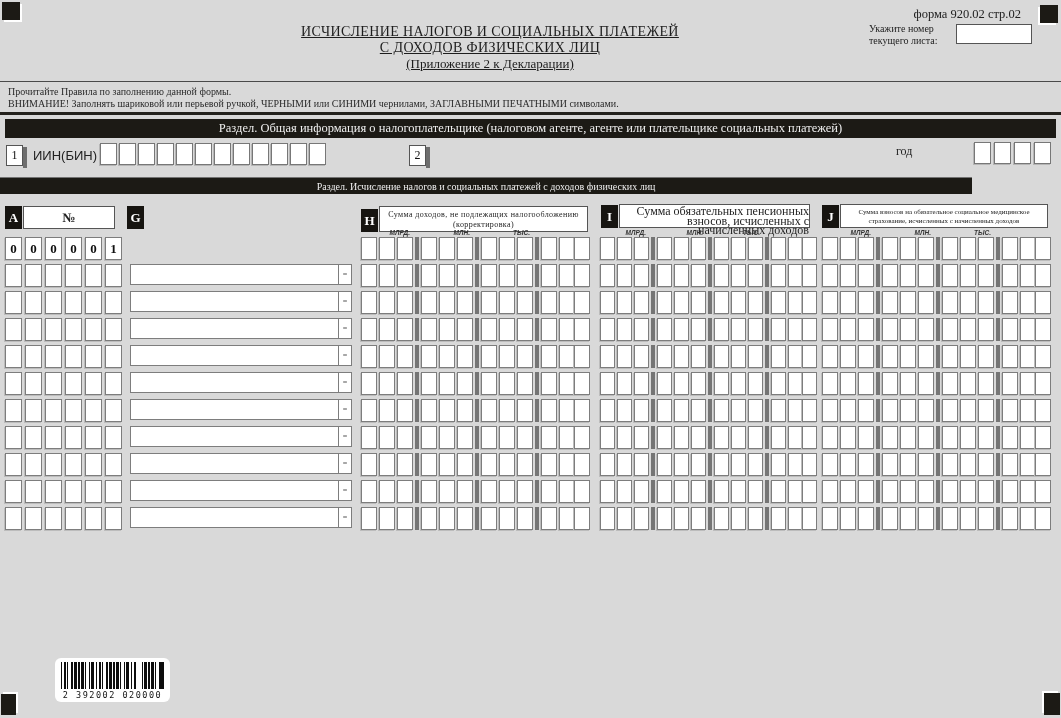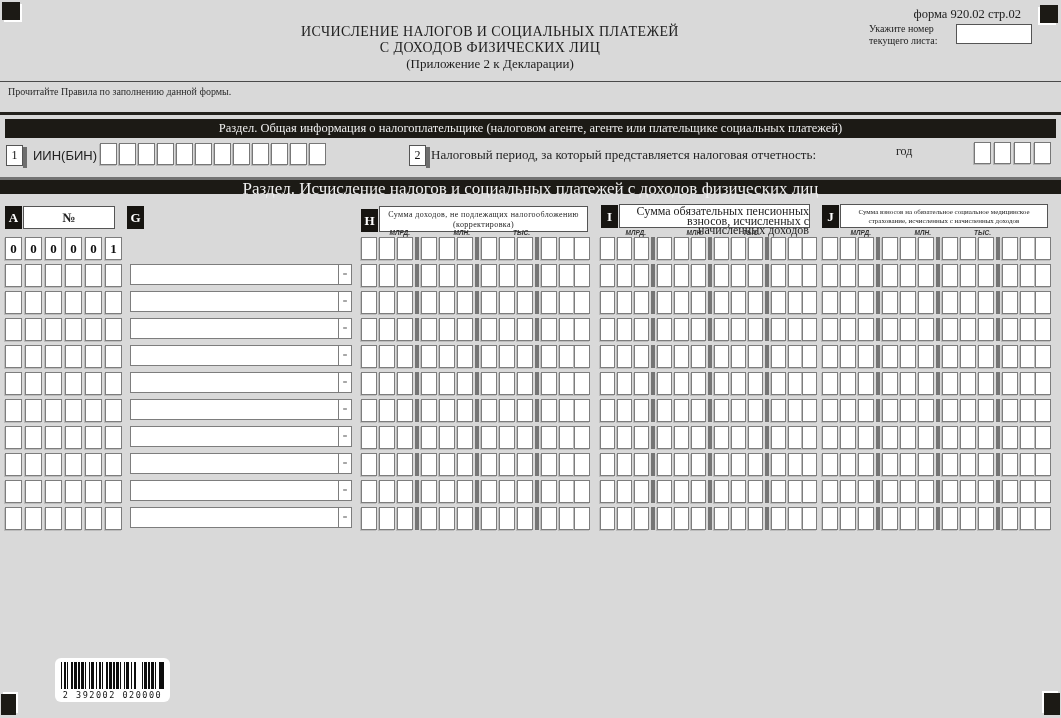--- a/index.html
+++ b/index.html
@@ -11,33 +11,33 @@
   .corner { position:absolute; width:18px; height:18px; background:#1c1a15; }
   .corner.tl { left:2px; top:2px; box-shadow:2px 2px 0 #fff; }
   .corner.tr { left:1040px; top:5px; box-shadow:-2px 2px 0 #fff; }
   .corner.bl { left:1px; top:694px; height:21px; width:15px; box-shadow:2px -2px 0 #fff; }
   .corner.br { left:1044px; top:693px; height:22px; width:16px; box-shadow:-2px -2px 0 #fff; }
 
   .form-ref { position:absolute; right:40px; top:7px; font-size:12.5px; color:#222; }
   .sheet-label { position:absolute; left:869px; top:23px; font-size:10px; line-height:1.2; color:#222; }
   .sheet-input { position:absolute; left:956px; top:24px; width:76px; height:20px; background:#fff; border:1px solid #555; font-size:12px; font-family:"Liberation Serif", serif; padding:0 4px; }
 
-  .title { position:absolute; left:60px; top:24px; width:860px; text-align:center; color:#1d1d1d; }
+  .title { position:absolute; left:60px; top:24px; width:860px; text-align:center; color:#1d1d1d;text-decoration:underline; }
   .title .t1, .title .t2 { font-size:14px; letter-spacing:0.4px; line-height:16px; }
   .title .t3 { font-size:13px; line-height:16px; }
 
   .rule-thin { position:absolute; left:0; top:81px; width:1061px; height:1px; background:#4a4a4a; }
   .instr { position:absolute; left:8px; color:#2a2a2a; font-size:10px; line-height:12px; }
   .instr.l1 { top:86px; }
   .instr.l2 { top:98px; }
   .rule-thick { position:absolute; left:0; top:112px; width:1061px; height:3px; background:#23211c; }
 
   .sec-bar { position:absolute; background:#1c1a15; color:#efefef; text-align:center; }
   .sec-bar.one { left:5px; top:119px; width:1051px; height:19px; font-size:12.5px; line-height:19px; }
-  .sec-bar.two { left:0; top:177px; width:1061px; height:17px; font-size:17px; line-height:17px; border-top:3px solid #737373; }
+  .sec-bar.two { left:0; top:177px; width:972px; height:17px; font-size:10px; line-height:17px; border-top:1px solid #737373; }
 
   
   .num-marker { position:absolute; width:17px; height:21px; background:#fff; border:1px solid #555; font-size:12px; text-align:center; line-height:19px; color:#111; }
   .num-marker::after { content:""; position:absolute; right:-5px; top:1px; width:4px; height:21px; background:#6e6e6e; }
   .m1 { left:6px; top:145px; }
   .m2 { left:409px; top:145px; }
   .lbl-iin { position:absolute; left:33px; top:148px; font-family:"Liberation Sans", sans-serif; font-size:13px; color:#222; }
   .lbl-period { position:absolute; left:431px; top:147px; font-size:13px; color:#1d1d1d; }
   .lbl-god { position:absolute; left:896px; top:144px; font-size:12px; color:#222; }
   .cells-inline { position:absolute; display:flex; column-gap:2px; }
@@ -113,20 +113,21 @@
   <input class="sheet-input" value="" style="">
 
   <div class="title">
     <div class="t1">ИСЧИСЛЕНИЕ  НАЛОГОВ И СОЦИАЛЬНЫХ ПЛАТЕЖЕЙ</div>
     <div class="t2">С ДОХОДОВ  ФИЗИЧЕСКИХ ЛИЦ</div>
     <div class="t3">(Приложение 2 к Декларации)</div>
   </div>
 
   <div class="rule-thin"></div>
   <div class="instr l1">Прочитайте Правила по заполнению данной формы.</div>
+  <div class="instr l2">ВНИМАНИЕ! Заполнять шариковой или перьевой ручкой, ЧЕРНЫМИ или СИНИМИ чернилами, ЗАГЛАВНЫМИ ПЕЧАТНЫМИ символами.</div>
   <div class="rule-thick"></div>
 
   <div class="sec-bar one">Раздел. Общая информация о налогоплательщике (налоговом агенте, агенте или плательщике социальных платежей)</div>
 
   <div class="num-marker m1">1</div>
   <div class="lbl-iin">ИИН(БИН)</div>
   <div class="cells-inline" id="iin-cells">
       <div class="cellbox"></div>
       <div class="cellbox"></div>
       <div class="cellbox"></div>
@@ -135,21 +136,20 @@
       <div class="cellbox"></div>
       <div class="cellbox"></div>
       <div class="cellbox"></div>
       <div class="cellbox"></div>
       <div class="cellbox"></div>
       <div class="cellbox"></div>
       <div class="cellbox"></div>
     </div>
 
   <div class="num-marker m2">2</div>
-  <div class="lbl-period">Налоговый период, за который представляется налоговая отчетность:</div>
   <div class="lbl-god">год</div>
   <div class="cells-inline" id="year-cells">
       <div class="cellbox"></div>
       <div class="cellbox"></div>
       <div class="cellbox"></div>
       <div class="cellbox"></div>
     </div>
 
   <div class="sec-bar two">Раздел. Исчисление  налогов и социальных платежей с доходов  физических лиц</div>
 

